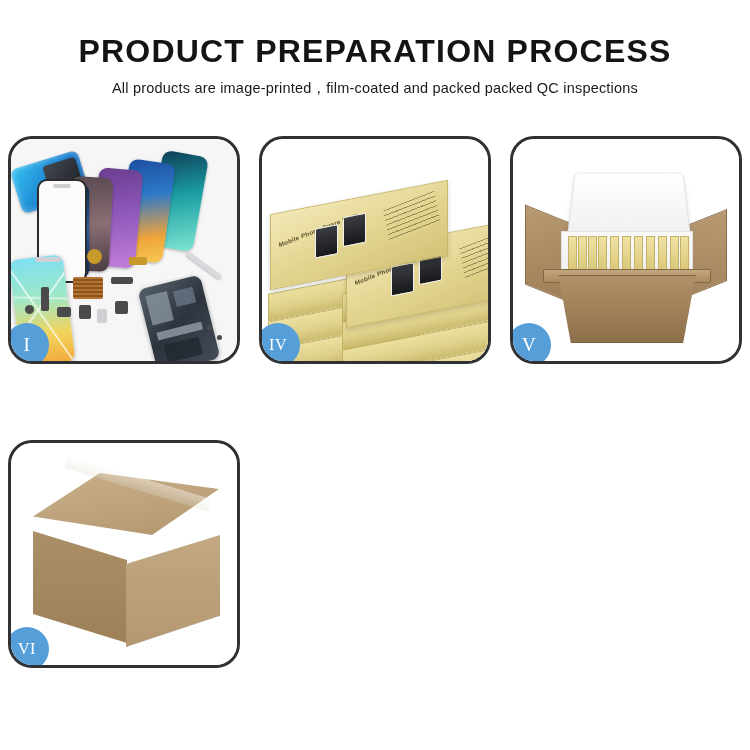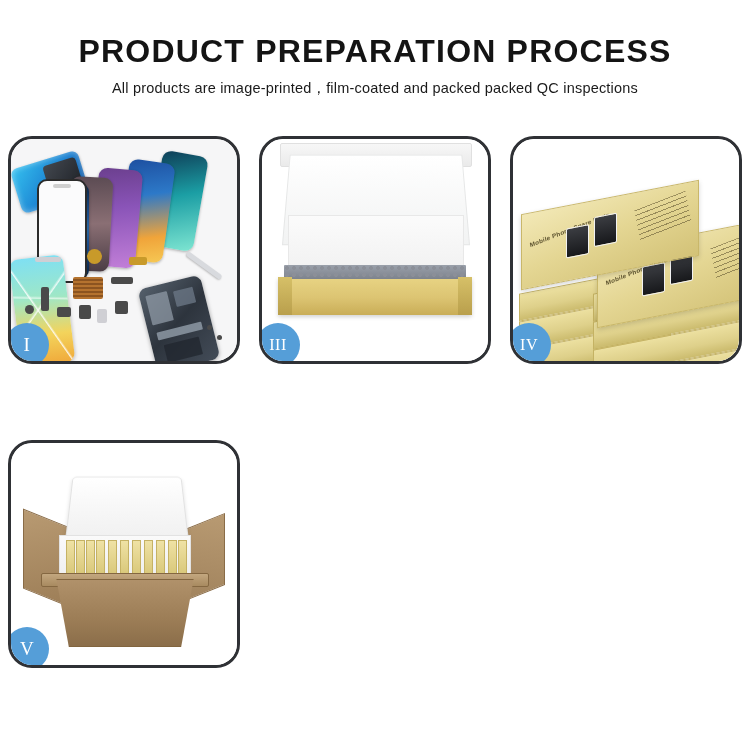--- a/index.html
+++ b/index.html
@@ -414,32 +414,20 @@
       <div class="part" style="left:104px; top:162px; width:13px; height:13px;"></div>
       <div class="part round" style="left:14px; top:166px; width:9px; height:9px;"></div>
       <div class="part round" style="left:196px; top:186px; width:5px; height:5px;"></div>
       <div class="part round" style="left:206px; top:196px; width:5px; height:5px;"></div>
       <div class="tool" style="left:172px; top:124px;"></div>
     </div>
     <div class="badge">I</div>
   </div>
 
 
-  <div class="panel p3">
-    <div class="stage">
-      <div class="lidflap"></div>
-      <div class="lid3"></div>
-      <div class="foamwall"></div>
-      <div class="boxbody3">
-        <span class="lcorner"></span>
-        <span class="rcorner"></span>
-      </div>
-    </div>
-    <div class="badge wide">III</div>
-  </div>
 
   <div class="panel p4">
     <div class="stage">
       <div class="stack">
         <div class="sbox s4"></div>
         <div class="sbox s4 r1"></div>
         <div class="sbox s3"></div>
         <div class="sbox s3 r1"></div>
         <div class="sbox s2"></div>
         <div class="sbox s2 r1"></div>
@@ -480,14 +468,26 @@
         <div class="ybox" style="left:96px;"></div>
         <div class="ybox" style="left:108px;"></div>
         <div class="ybox" style="left:118px;"></div>
       </div>
       <div class="cartonrim"></div>
       <div class="cartonbody"></div>
     </div>
     <div class="badge">V</div>
   </div>
 
+  <div class="panel p6">
+    <div class="stage">
+      <div class="ctop"></div>
+      <div class="cleft">
+        <div class="seam s1"></div>
+
+      </div>
+      <div class="cright"></div>
+      <div class="tape"></div>
+    </div>
+    <div class="badge wide">VI</div>
+  </div>
 
 </div>
 
 </body></html>

